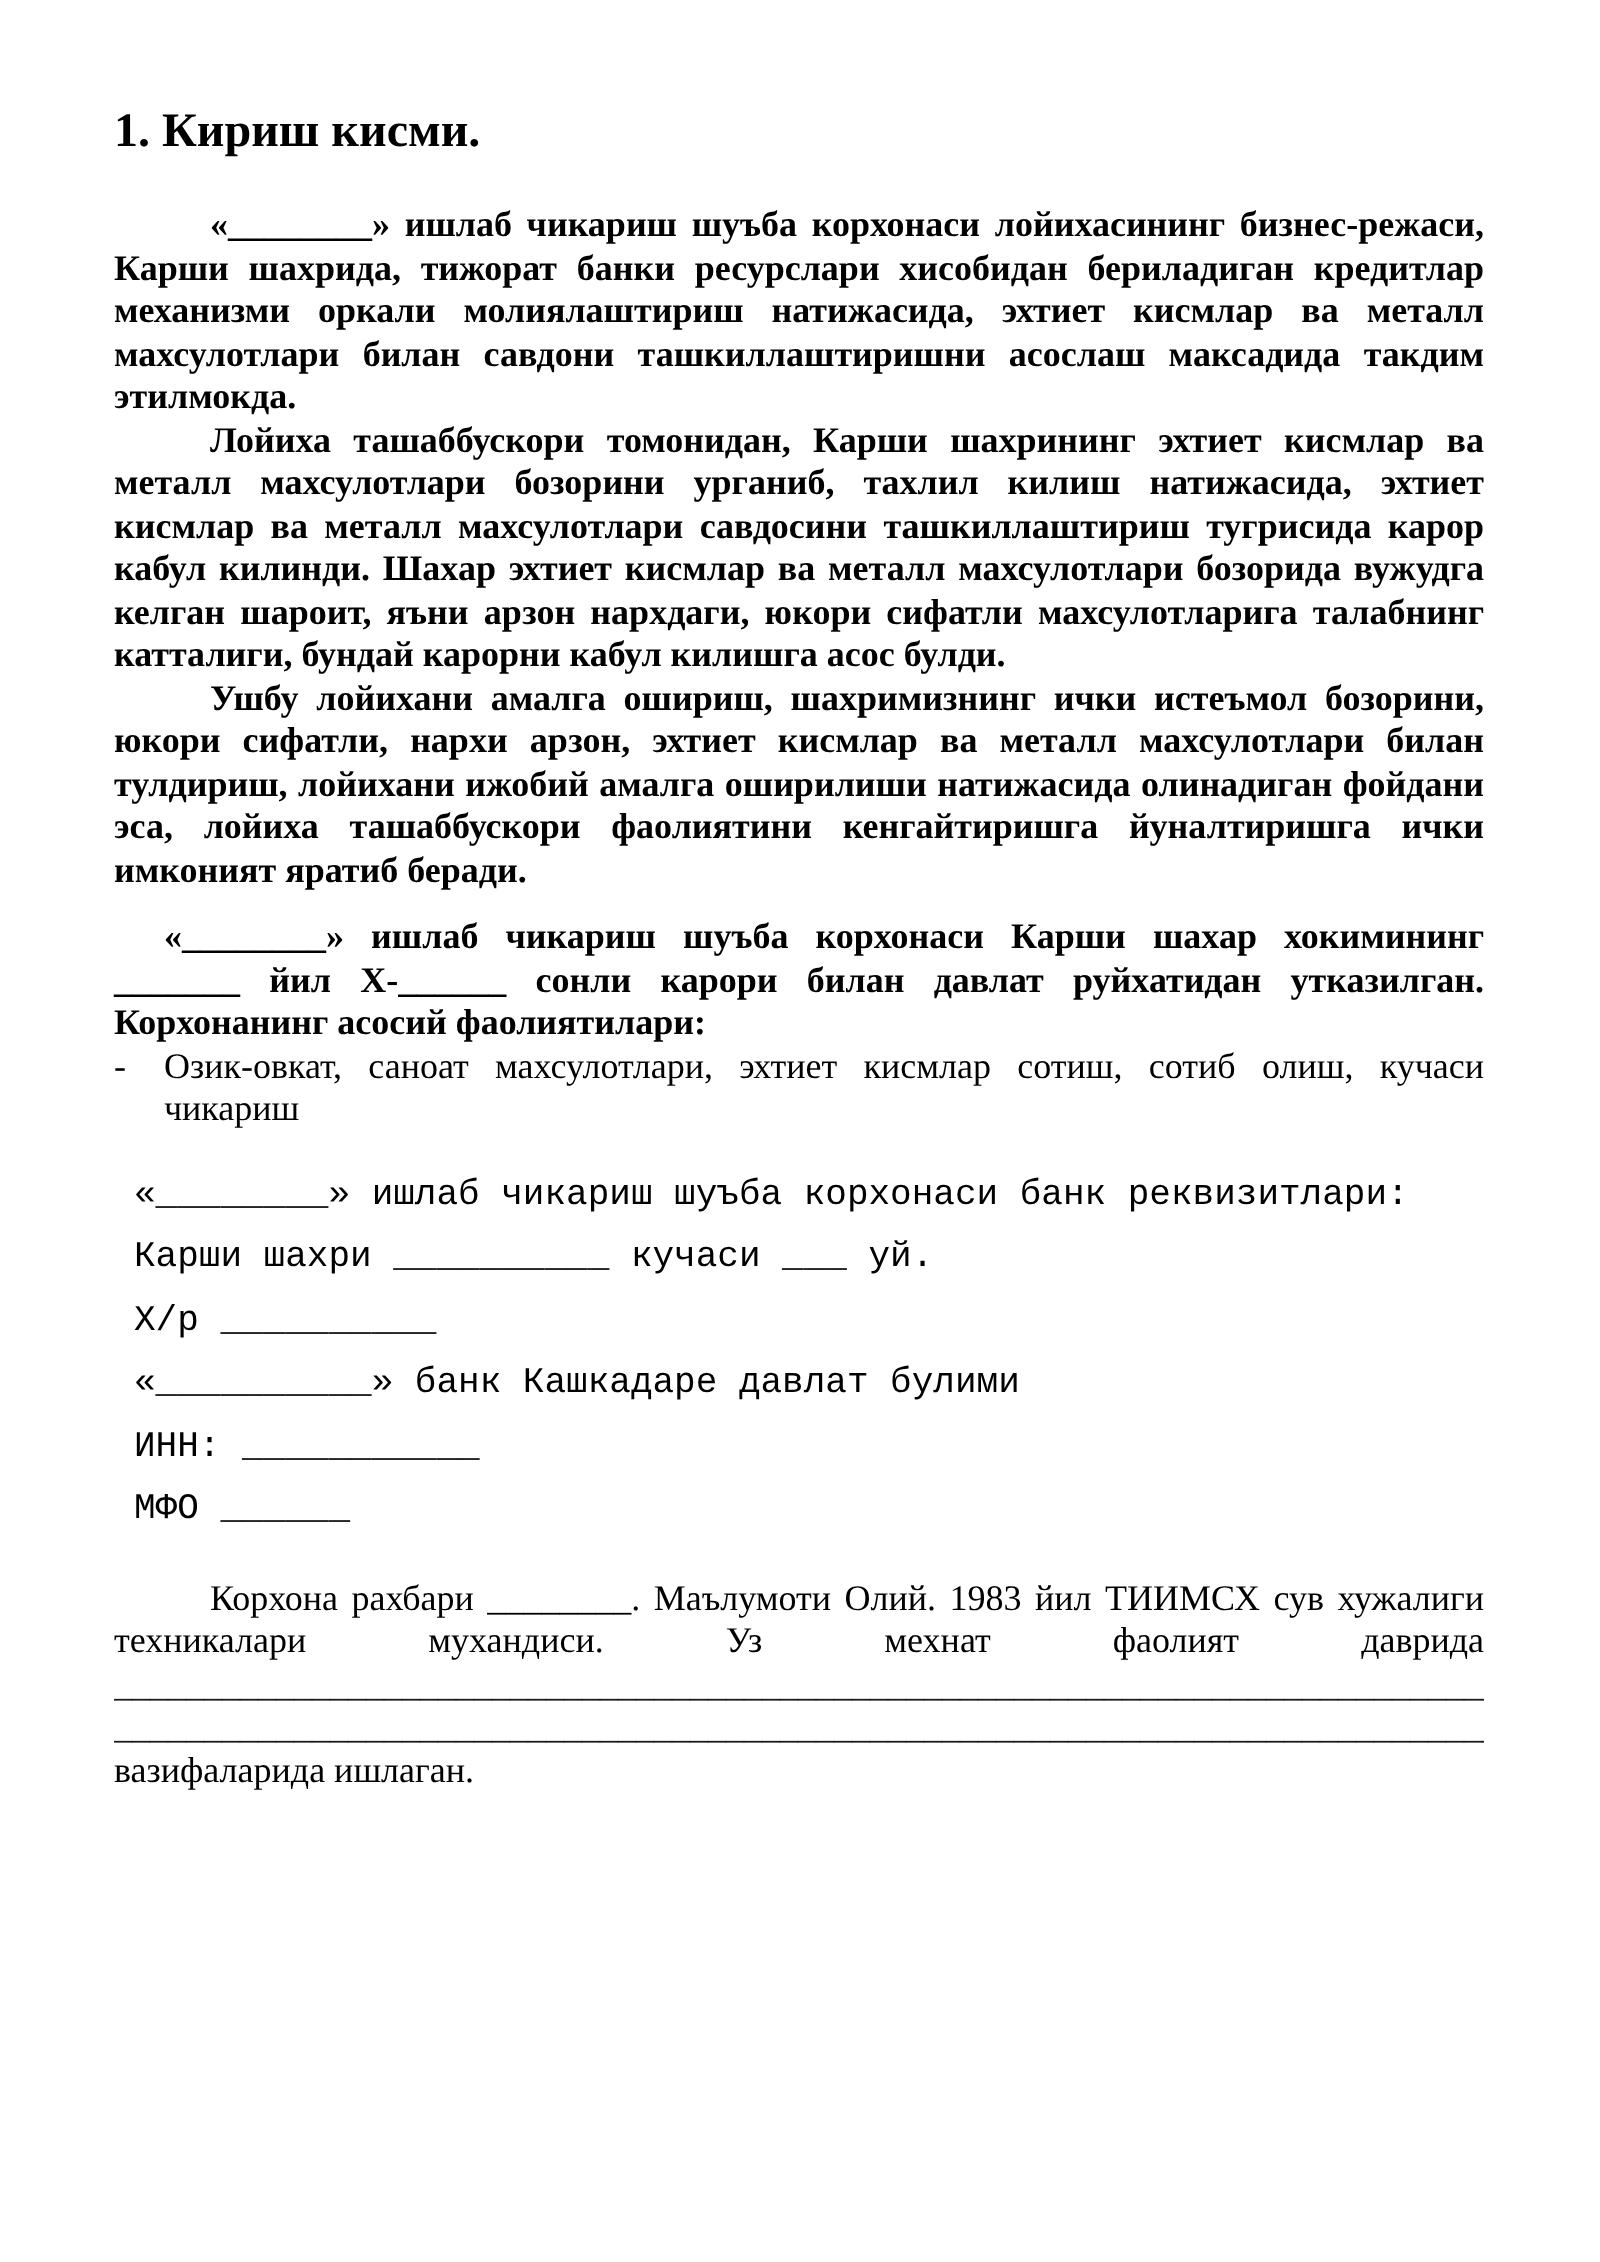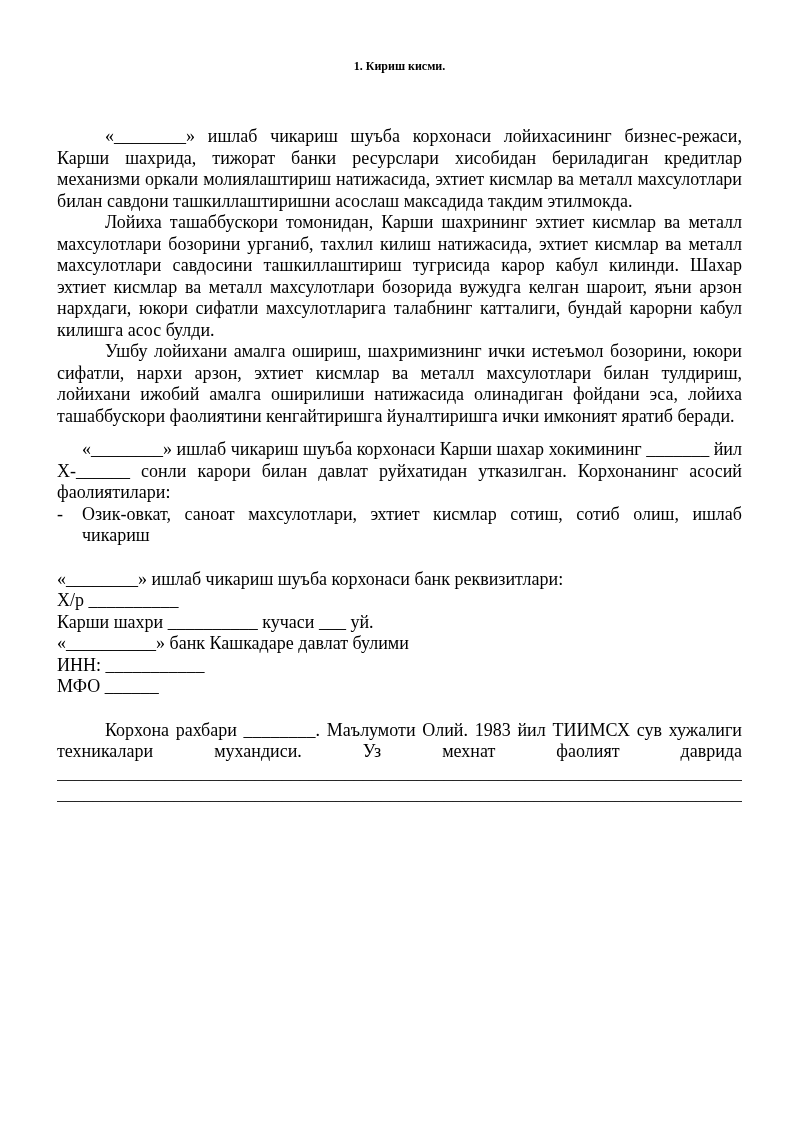--- a/index.html
+++ b/index.html
@@ -13,30 +13,31 @@
       height: 1131px;
       background: #ffffff;
       box-sizing: border-box;
       padding: 54px 58px 0 57px;
       font-family: "Liberation Serif", "DejaVu Serif", serif;
       font-size: 18px;
       line-height: 21.5px;
       color: #000000;
     }
     .doc-title {
-      margin: 0 0 48px 0;
-      font-size: 12px;
+      margin: 0 0 24px 0;
+      font-size: 24px;
       line-height: 24px;
       font-weight: bold;
-      text-align: center;
+      text-align: left;
     }
     .para {
       margin: 0;
       text-align: justify;
       text-indent: 48px;
+      font-weight: bold;
     }
     .para.small-indent {
       text-indent: 25px;
       margin-top: 12px;
     }
     .section-gap {
       margin-top: 22px;
     }
     .bullet-row {
       display: flex;
@@ -44,22 +45,23 @@
     }
     .bullet-marker {
       flex: none;
       width: 25px;
     }
     .bullet-text {
       flex: 1;
       text-align: justify;
     }
     .req-line {
-      margin: 0;
+      margin: 10px;
       text-align: left;
+      font-family: Liberation Mono, monospace;
     }
     .director-para {
       margin: 22px 0 0 0;
       text-align: justify;
       text-align-last: justify;
       text-indent: 48px;
       font-family: Liberation Serif, serif;
     }
     .fill-line {
       height: 21.5px;
@@ -83,32 +85,33 @@
   <p class="para">«________» ишлаб чикариш шуъба корхонаси лойихасининг бизнес-режаси, Карши шахрида,  тижорат банки ресурслари хисобидан бериладиган кредитлар механизми оркали  молиялаштириш натижасида, эхтиет кисмлар ва металл махсулотлари билан савдони ташкиллаштиришни асослаш максадида такдим этилмокда.</p>
 
   <p class="para">Лойиха ташаббускори томонидан, Карши шахрининг эхтиет кисмлар ва металл махсулотлари бозорини урганиб, тахлил килиш натижасида, эхтиет кисмлар ва металл махсулотлари савдосини ташкиллаштириш тугрисида карор кабул килинди. Шахар эхтиет кисмлар ва металл махсулотлари бозорида вужудга келган шароит, яъни арзон нархдаги, юкори сифатли  махсулотларига талабнинг катталиги, бундай карорни кабул килишга асос булди.</p>
 
   <p class="para">Ушбу лойихани амалга ошириш, шахримизнинг ички истеъмол бозорини, юкори сифатли, нархи арзон, эхтиет кисмлар ва металл махсулотлари билан тулдириш, лойихани ижобий  амалга оширилиши натижасида олинадиган фойдани эса, лойиха ташаббускори фаолиятини кенгайтиришга йуналтиришга ички имконият яратиб беради.</p>
 
   <p class="para small-indent section-gap">«________» ишлаб чикариш шуъба корхонаси Карши шахар хокимининг _______ йил Х-______ сонли карори билан давлат руйхатидан утказилган. Корхонанинг асосий фаолиятилари:</p>
 
   <div class="bullet-row">
     <span class="bullet-marker">-</span>
-    <span class="bullet-text">Озик-овкат, саноат махсулотлари, эхтиет кисмлар сотиш, сотиб олиш, ишлаб чикариш</span>
+    <span class="bullet-text">Озик-овкат, саноат махсулотлари, эхтиет кисмлар сотиш, сотиб олиш, кучаси чикариш</span>
   </div>
 
   <div class="section-gap">
     <p class="req-line">«________» ишлаб чикариш шуъба корхонаси банк реквизитлари:</p>
+    <p class="req-line">Карши шахри __________ кучаси ___ уй.</p>
     <p class="req-line">Х/р __________</p>
-    <p class="req-line">Карши шахри __________ кучаси ___ уй.</p>
     <p class="req-line">«__________» банк Кашкадаре давлат булими</p>
     <p class="req-line">ИНН: ___________</p>
     <p class="req-line">МФО ______</p>
   </div>
 
   <p class="director-para">Корхона рахбари ________. Маълумоти Олий. 1983 йил ТИИМСХ сув хужалиги техникалари мухандиси. Уз мехнат фаолият даврида</p>
 
   <div class="fill-line">__________________________________________________________________________________________</div>
 
   <div class="fill-line">__________________________________________________________________________________________</div>
 
+  <p class="closing-line">вазифаларида ишлаган.</p>
 
 </div>
 
 </body></html>

